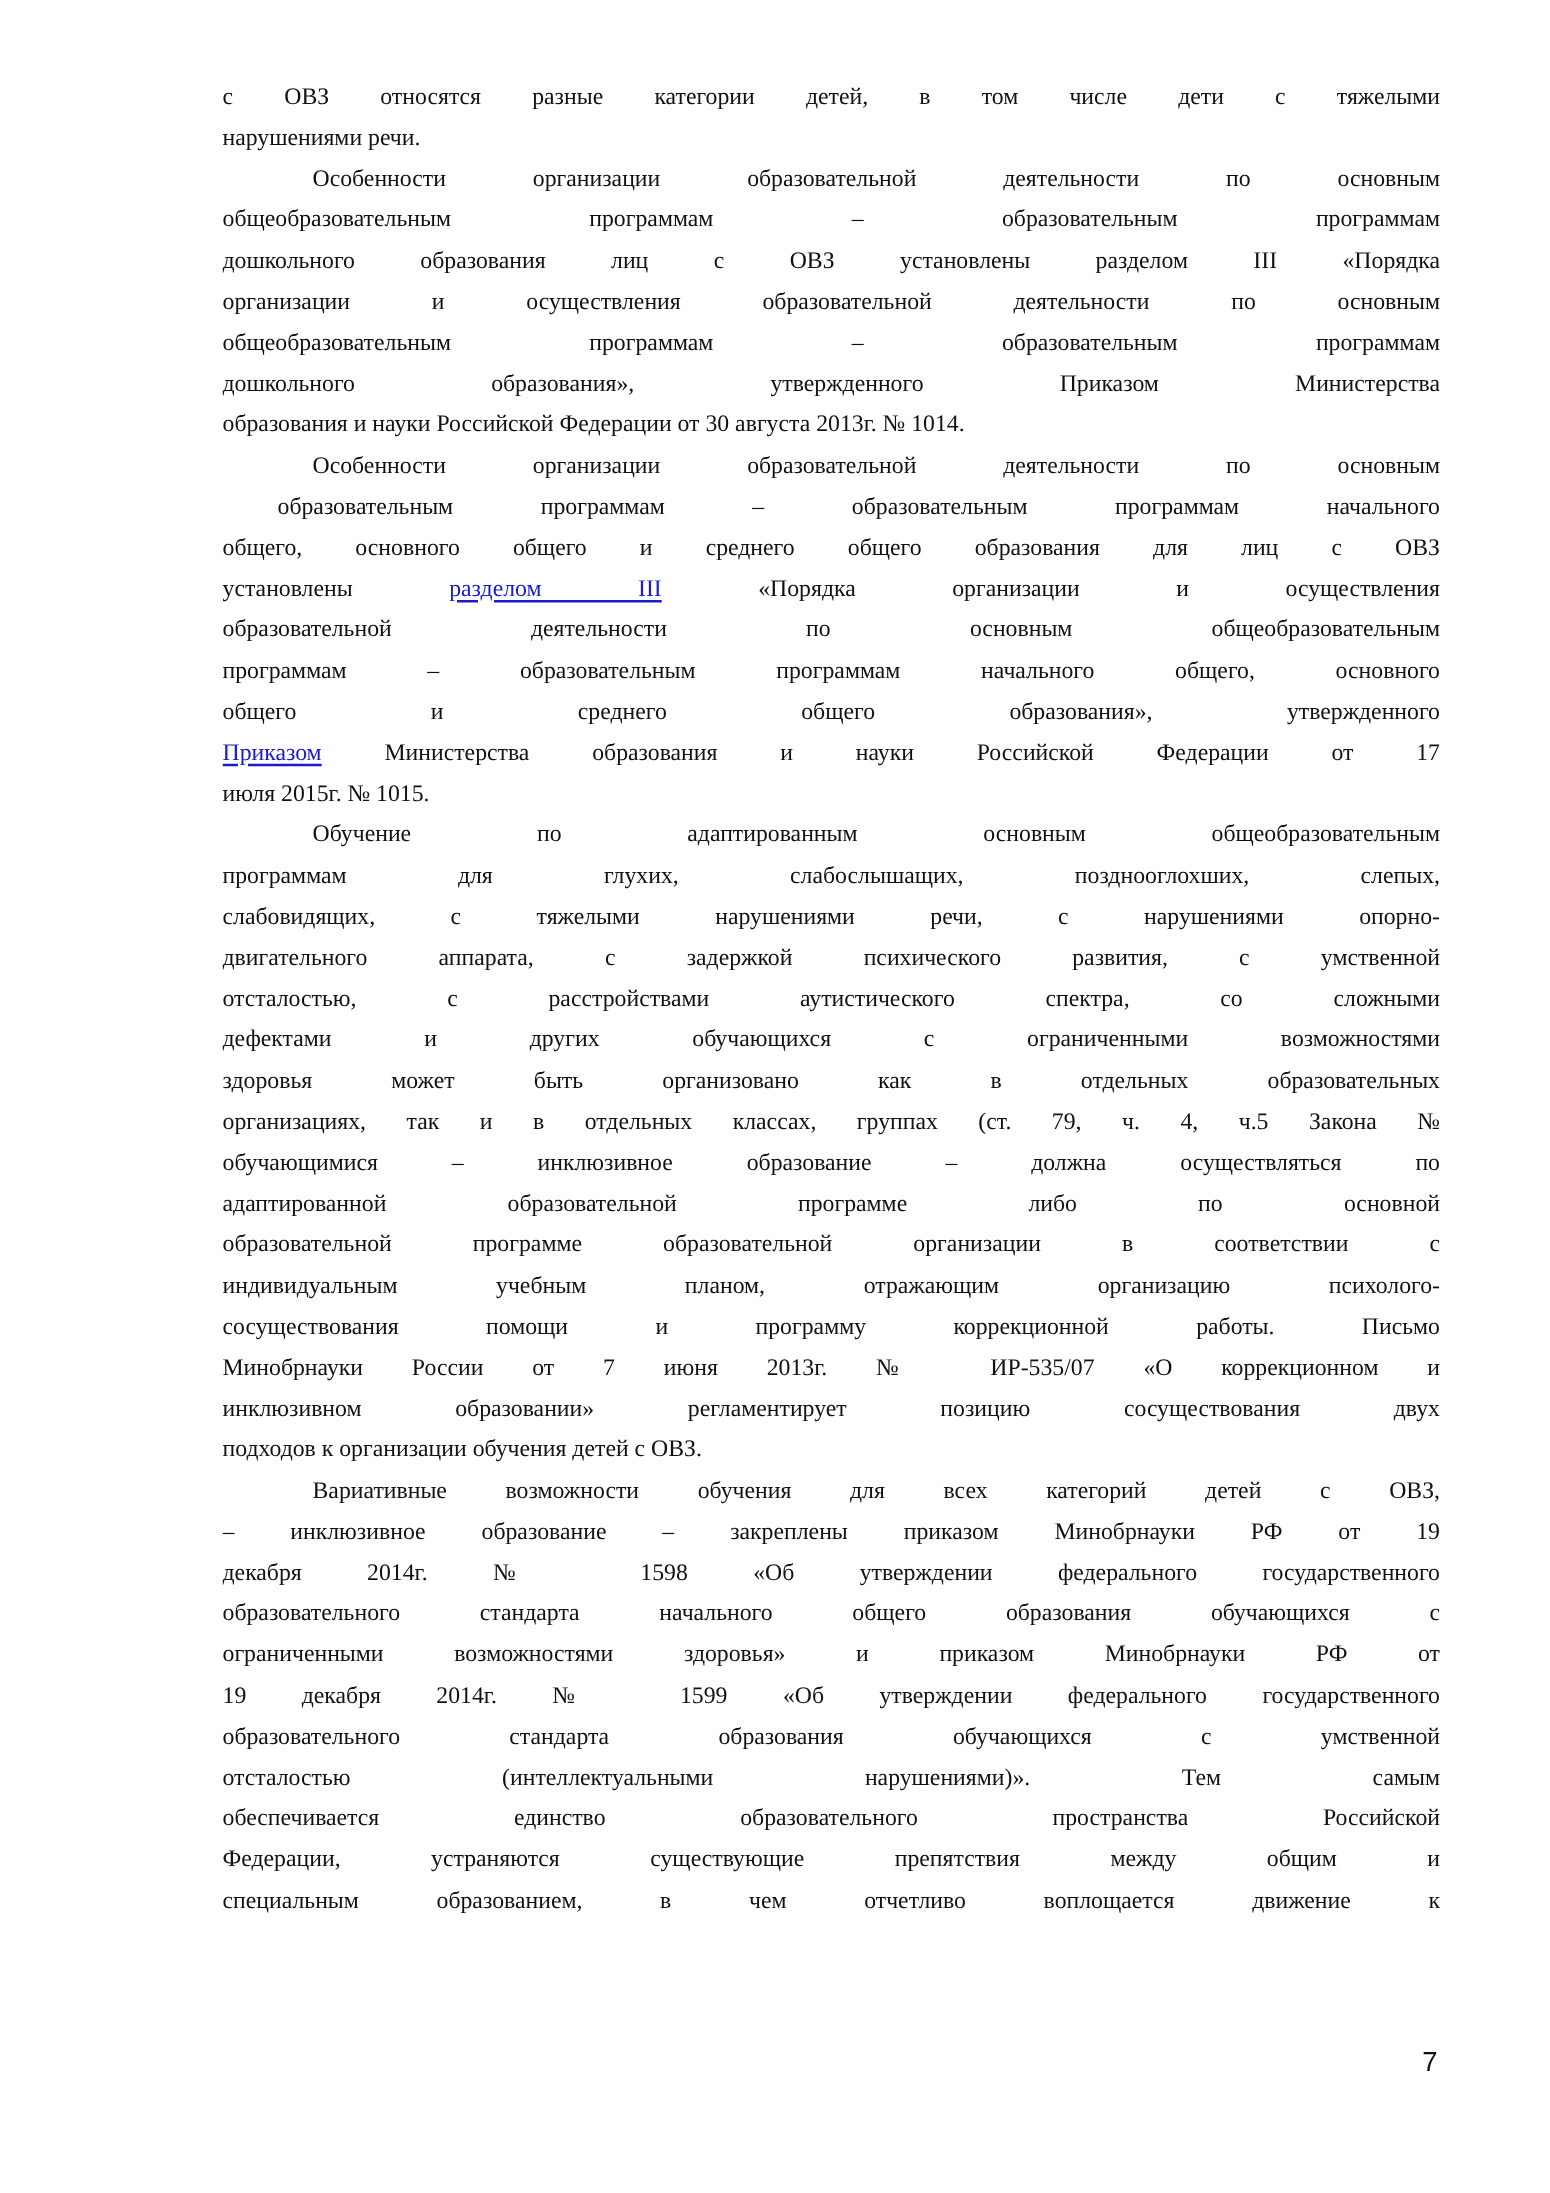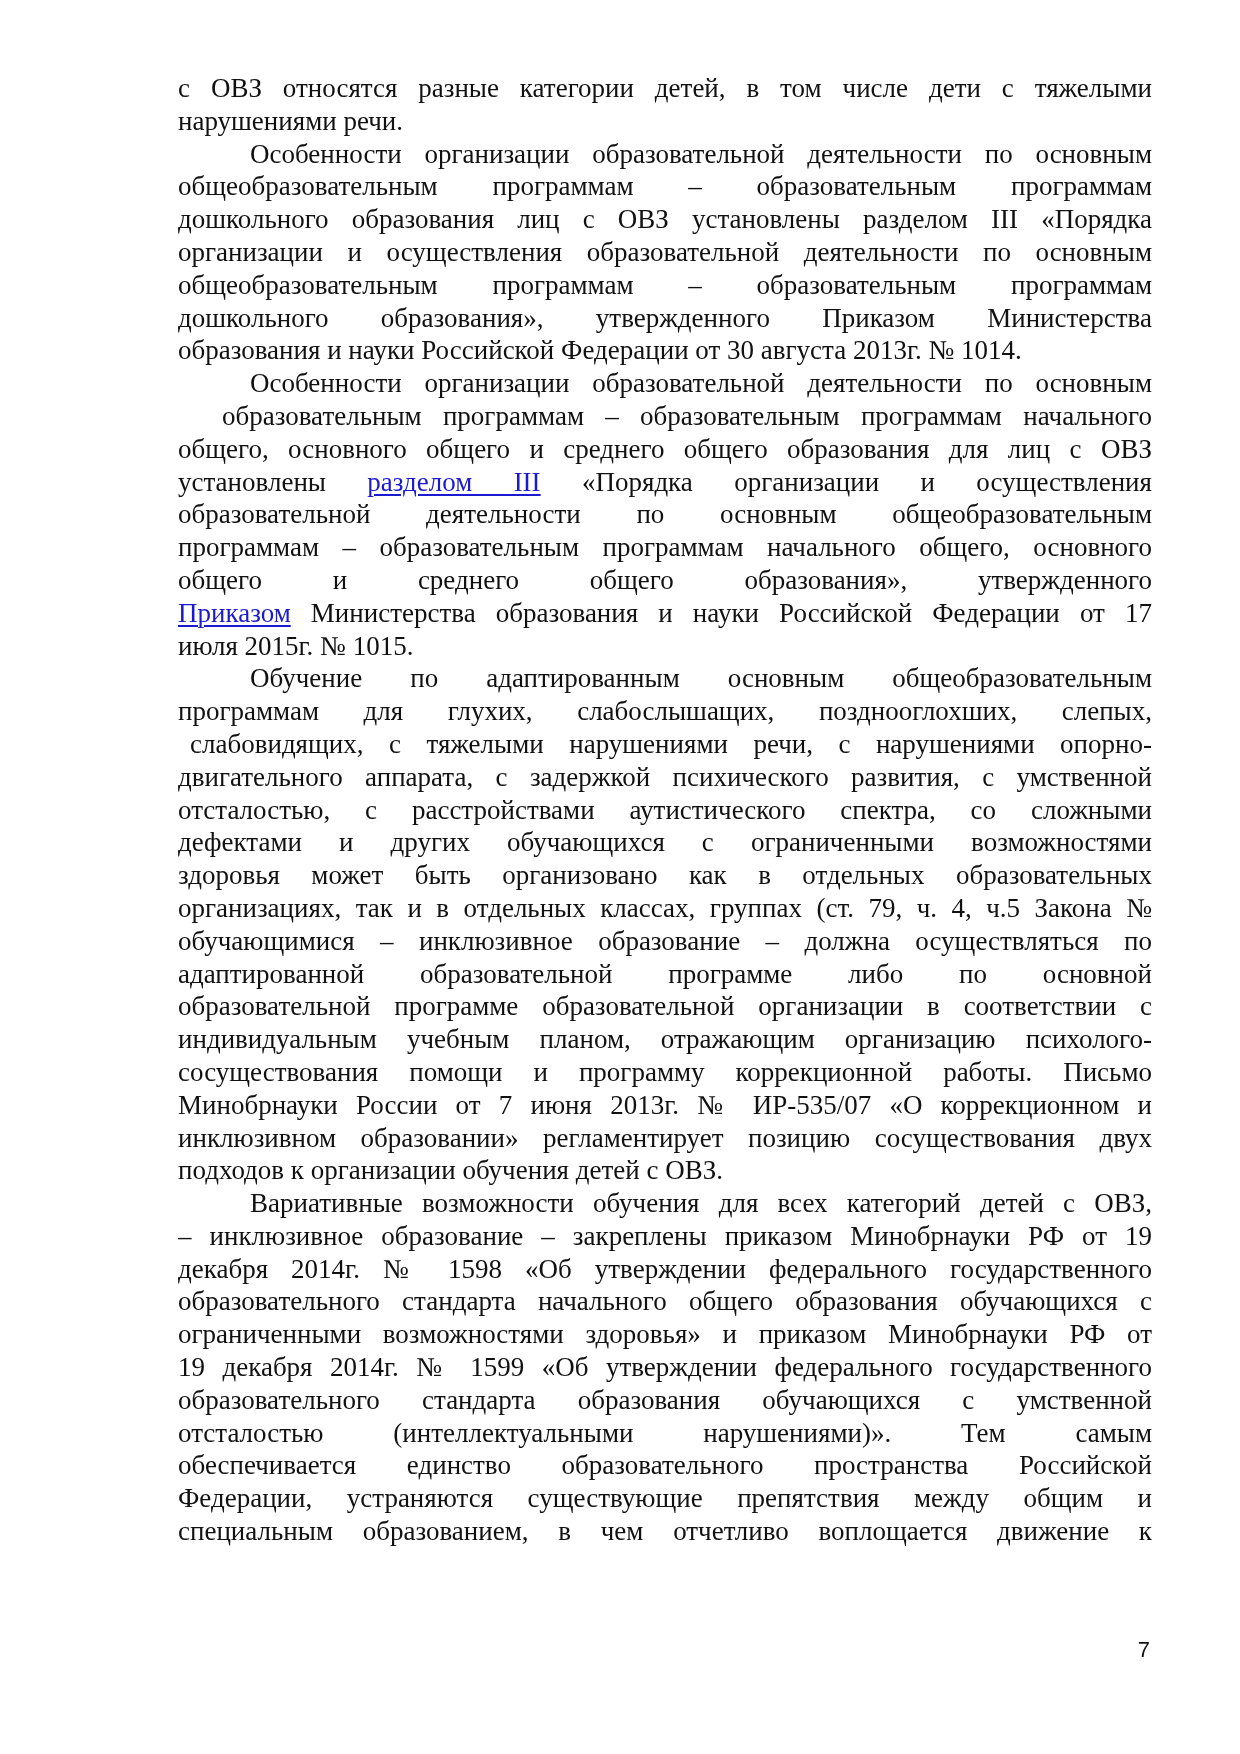--- a/index.html
+++ b/index.html
@@ -1,23 +1,23 @@
 <!DOCTYPE html>
 <html><head>
 <meta charset="utf-8">
 <style>
   html, body { margin: 0; padding: 0; background: #ffffff; }
   body { width: 1240px; height: 1754px; position: relative; overflow: hidden; }
   .page {
     position: absolute; left: 0; top: 0; width: 1240px; height: 1754px; background: #ffffff;
   }
   .text-col {
-    position: absolute; left: 178px; top: 72px; width: 974px;
+    position: absolute; left: 178px; top: 62px; width: 974px;
     font-family: "Liberation Serif", "DejaVu Serif", serif;
-    font-size: 27px; color: #111111;
+    font-size: 19px; color: #111111;
   }
   .line {
     display: block; height: 32.8px; line-height: 32.8px; white-space: nowrap;
     text-align: justify; text-align-last: justify; overflow: visible;
   }
   .line.last { text-align: left; text-align-last: left; }
   .line.indent { padding-left: 72px; }
   .link { color: #1a1ad0; text-decoration: underline; text-decoration-thickness: 1.5px; text-underline-offset: 3px; }
   .page-number {
     position: absolute; right: 90px; top: 1637px;
@@ -50,21 +50,21 @@
         <span class="line" style="white-space: normal; overflow: hidden;"><span>установлены </span><a class="link">разделом III</a><span> «Порядка организации и осуществления</span></span>
         <span class="line" style="white-space: normal; overflow: hidden;">образовательной деятельности по основным общеобразовательным</span>
         <span class="line" style="white-space: normal; overflow: hidden;">программам – образовательным программам начального общего, основного</span>
         <span class="line" style="white-space: normal; overflow: hidden;">общего и среднего общего образования», утвержденного</span>
         <span class="line" style="white-space: normal; overflow: hidden;"><a class="link">Приказом</a><span> Министерства образования и науки Российской Федерации от 17</span></span>
         <span class="line last">июля 2015г. № 1015.</span>
       </div>
       <div class="paragraph">
         <span class="line indent" style="white-space: normal; overflow: hidden;">Обучение по адаптированным основным общеобразовательным</span>
         <span class="line" style="white-space: normal; overflow: hidden;">программам для глухих, слабослышащих, позднооглохших, слепых,</span>
-        <span class="line" style="white-space: normal; overflow: hidden; margin-left: 12px;">слабовидящих, с тяжелыми нарушениями речи, с нарушениями опорно-</span>
+        <span class="line" style="white-space: normal; overflow: hidden;">слабовидящих, с тяжелыми нарушениями речи, с нарушениями опорно-</span>
         <span class="line" style="white-space: normal; overflow: hidden;">двигательного аппарата, с задержкой психического развития, с умственной</span>
         <span class="line" style="white-space: normal; overflow: hidden;">отсталостью, с расстройствами аутистического спектра, со сложными</span>
         <span class="line" style="white-space: normal; overflow: hidden;">дефектами и других обучающихся с ограниченными возможностями</span>
         <span class="line" style="white-space: normal; overflow: hidden;">здоровья может быть организовано как в отдельных образовательных</span>
         <span class="line" style="white-space: normal; overflow: hidden;">организациях, так и в отдельных классах, группах (ст. 79, ч. 4, ч.5 Закона №</span>
         <span class="line" style="white-space: normal; overflow: hidden;">обучающимися – инклюзивное образование – должна осуществляться по</span>
         <span class="line" style="white-space: normal; overflow: hidden;">адаптированной образовательной программе либо по основной</span>
         <span class="line" style="white-space: normal; overflow: hidden;">образовательной программе образовательной организации в соответствии с</span>
         <span class="line" style="white-space: normal; overflow: hidden;">индивидуальным учебным планом, отражающим организацию психолого-</span>
         <span class="line" style="white-space: normal; overflow: hidden;">сосуществования помощи и программу коррекционной работы. Письмо</span>

